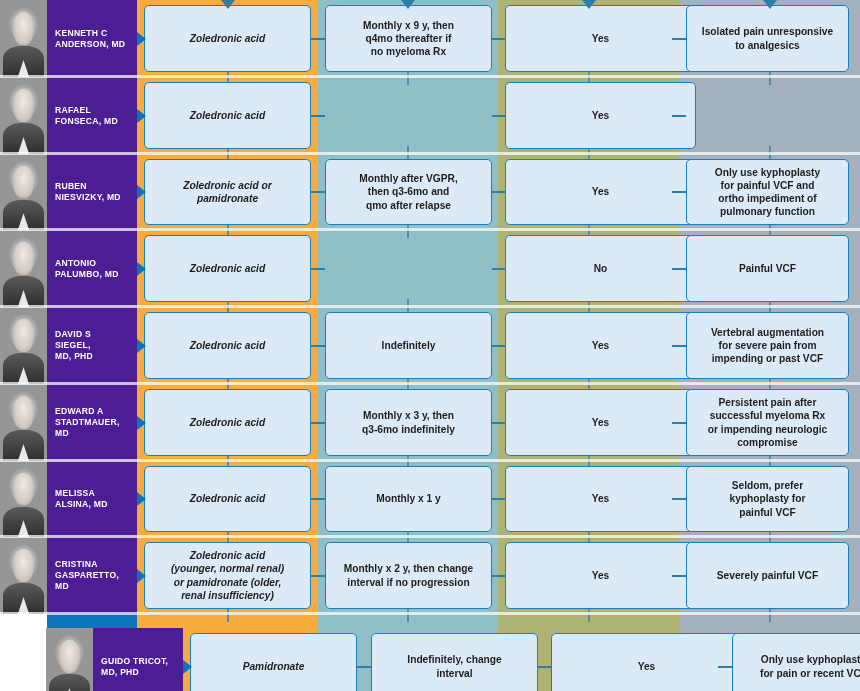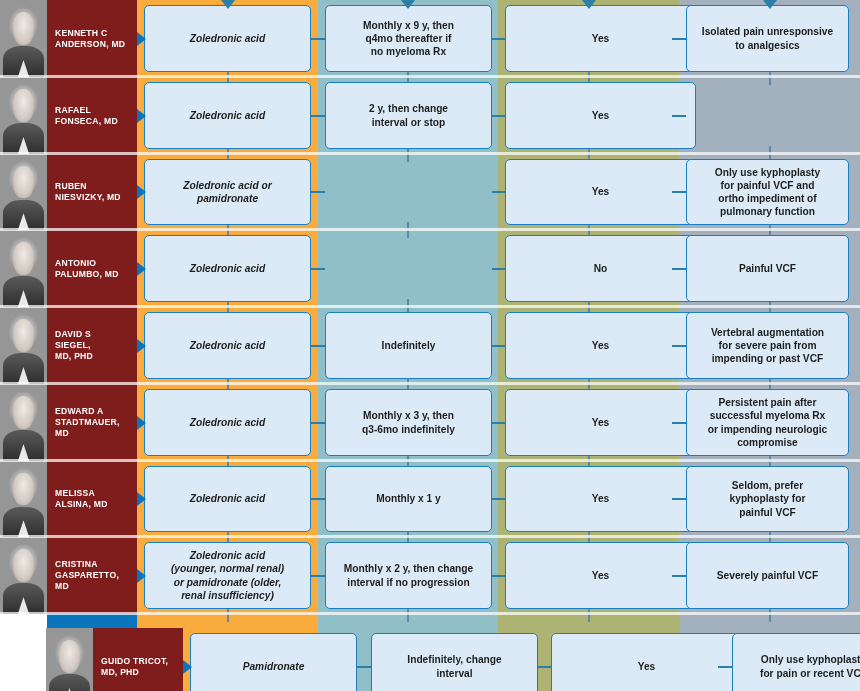--- a/index.html
+++ b/index.html
@@ -73,21 +73,21 @@
   .photo .pcollar {
     position: absolute;
     left: 38%; bottom: 0; width: 24%; height: 22%;
     background: #e9e9e9;
     clip-path: polygon(50% 0, 100% 100%, 0 100%);
   }
 
   
   .namecell {
     position: absolute; left: 47px; top: 0; width: 90px; bottom: 0;
-    background: #7f1d1d;
+    background: #4c1d95;
     display: flex; align-items: center;
     padding: 0 6px 0 8px;
     z-index: 3;
   }
   .namecell .nm {
     color: #ffffff;
     font-size: 8.6px;
     font-weight: bold;
     line-height: 1.28;
     letter-spacing: 0.25px;
@@ -200,24 +200,20 @@
         </div>
         <div class="namecell">
           <span class="nm">RAFAEL
 FONSECA, MD</span>
         </div>
         <div class="name-arrow"></div>
         <div class="cell c0">
           <span class="txt">Zoledronic acid</span>
         </div>
         <div class="hconn h0"></div>
-        <div class="cell c1">
-          <span class="txt">2 y, then change
-interval or stop</span>
-        </div>
         <div class="hconn h1"></div>
         <div class="cell c2">
           <span class="txt">Yes</span>
         </div>
         <div class="hconn h2"></div>
       </div>
       <div class="row" style="top: 154px; height: 76px;">
         <div class="photo">
           <div class="pimg"></div>
           <div class="phead"></div>
@@ -227,20 +223,25 @@
         <div class="namecell">
           <span class="nm">RUBEN
 NIESVIZKY, MD</span>
         </div>
         <div class="name-arrow"></div>
         <div class="cell c0">
           <span class="txt">Zoledronic acid or
 pamidronate</span>
         </div>
         <div class="hconn h0"></div>
+        <div class="cell c1">
+          <span class="txt">Monthly after VGPR,
+then q3-6mo and
+qmo after relapse</span>
+        </div>
         <div class="hconn h1"></div>
         <div class="cell c2">
           <span class="txt">Yes</span>
         </div>
         <div class="hconn h2"></div>
         <div class="cell c3">
           <span class="txt">Only use kyphoplasty
 for painful VCF and
 ortho impediment of
 pulmonary function</span>

